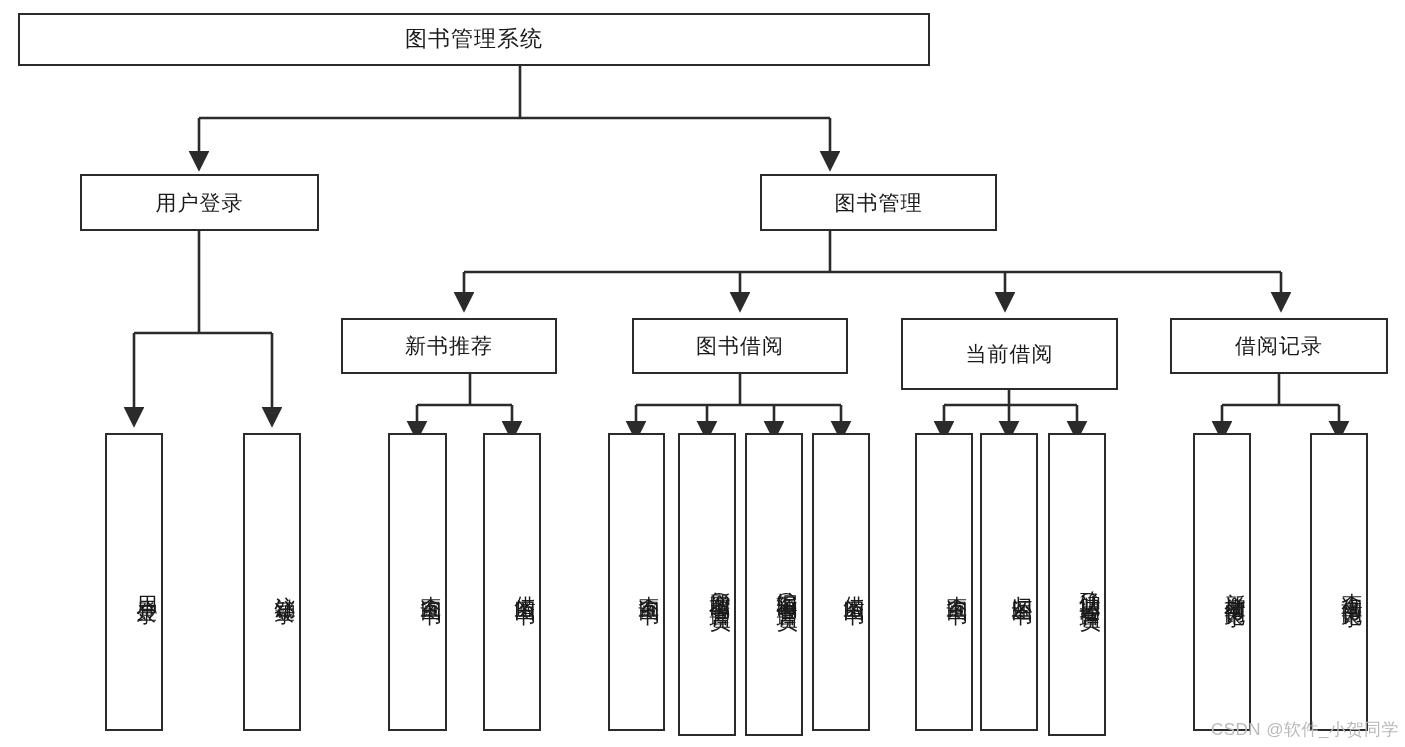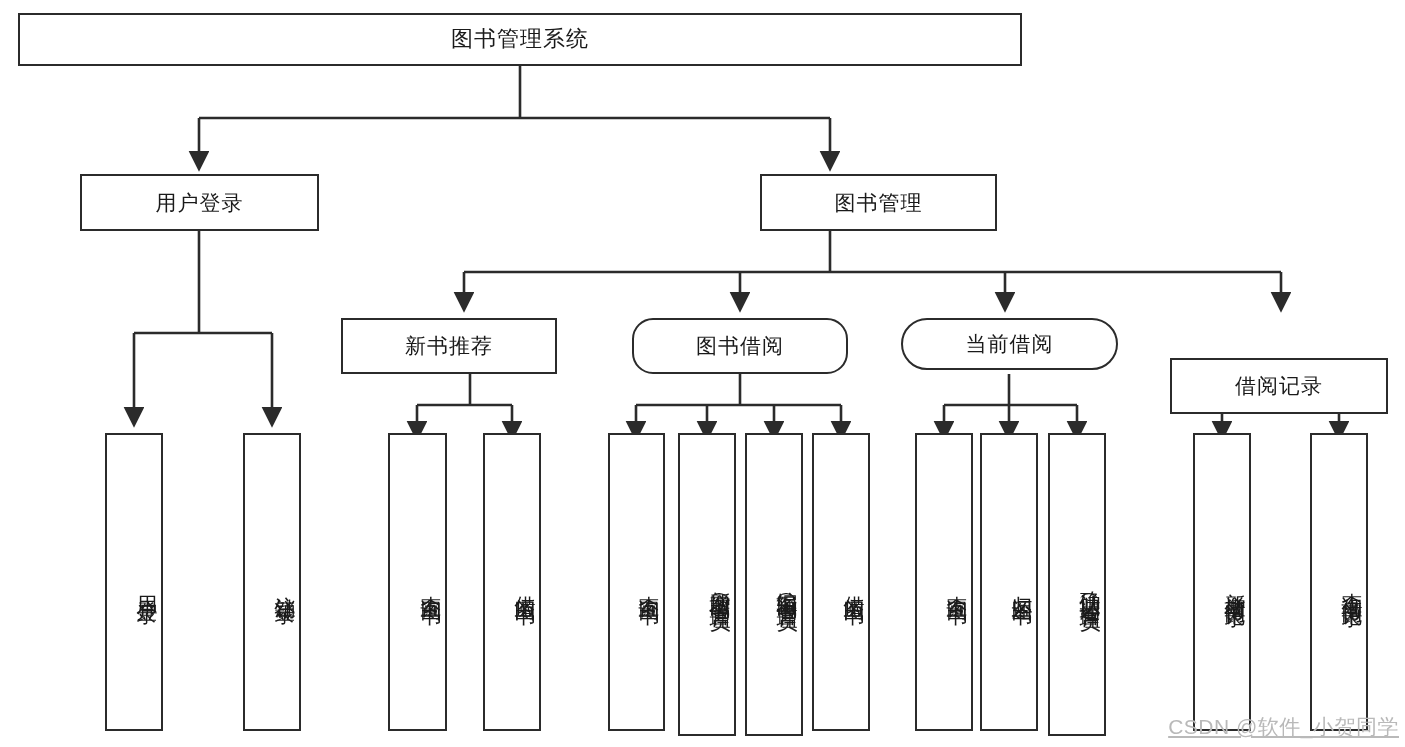--- a/index.html
+++ b/index.html
@@ -8,22 +8,22 @@
   #diagram{position:relative;width:1405px;height:747px;background:#fff;}
   svg.edges{position:absolute;left:0;top:0;width:1405px;height:747px;}
   .node{position:absolute;box-sizing:border-box;background:#ffffff;
         border:2px solid #2b2b2b;display:flex;align-items:center;
         justify-content:center;color:#1a1a1a;}
   .node.h{font-size:21px;line-height:1.1;letter-spacing:1px;}
   .node.root{font-size:22px;}
   .node.v{writing-mode:vertical-rl;text-orientation:upright;
           font-size:21px;line-height:1.35;letter-spacing:3px;
           padding-top:6px;align-items:flex-start;justify-content:center;}
-  .watermark{position:absolute;right:6px;bottom:6px;font-size:21px;
-             color:#b9b9b9;white-space:nowrap;letter-spacing:.5px;text-decoration:underline;}
+  .watermark{position:absolute;right:6px;bottom:6px;font-size:17px;
+             color:#b9b9b9;white-space:nowrap;letter-spacing:.5px;}
 </style>
 </head>
 <body>
 
 <div id="diagram">
 
   <svg class="edges" viewBox="0 0 1405 747" xmlns="http://www.w3.org/2000/svg">
     <defs>
       <marker id="arrow" markerWidth="9" markerHeight="9" refX="1.2" refY="4" orient="auto" markerUnits="strokeWidth">
         <path d="M0,0 L0,8 L8,4 z" fill="#2b2b2b"></path>
@@ -67,41 +67,41 @@
       <path d="M1009,405 L1009,424" marker-end="url(#arrow)"></path>
       <path d="M1077,405 L1077,424" marker-end="url(#arrow)"></path>
 
       <path d="M1279,374 L1279,405"></path>
       <path d="M1222,405 L1339,405"></path>
       <path d="M1222,405 L1222,424" marker-end="url(#arrow)"></path>
       <path d="M1339,405 L1339,424" marker-end="url(#arrow)"></path>
     </g>
   </svg>
 
-  <div class="node h root" style="left:18px;top:13px;width:1004px;height:53px;">
+  <div class="node h root" style="left:18px;top:13px;width:912px;height:53px;">
     <span>图书管理系统</span>
   </div>
 
   <div class="node h" style="left:80px;top:174px;width:239px;height:57px;">
     <span>用户登录</span>
   </div>
   <div class="node h" style="left:712px;top:174px;width:237px;height:57px;margin-left:48px;">
     <span>图书管理</span>
   </div>
 
   <div class="node h" style="left:341px;top:318px;width:216px;height:56px;">
     <span>新书推荐</span>
   </div>
-  <div class="node h" style="left:632px;top:318px;width:216px;height:56px;border-radius:21px;">
+  <div class="node h" style="left:632px;top:318px;width:216px;height:56px;">
     <span>图书借阅</span>
   </div>
-  <div class="node h" style="left:901px;top:318px;width:217px;height:52px;border-radius:26px;">
+  <div class="node h" style="left:901px;top:318px;width:217px;height:72px;">
     <span>当前借阅</span>
   </div>
-  <div class="node h" style="left:1170px;top:318px;width:218px;height:56px;margin-top:40px;">
+  <div class="node h" style="left:1170px;top:318px;width:218px;height:56px;">
     <span>借阅记录</span>
   </div>
 
   <div class="node v" style="left:105px;top:433px;width:58px;height:298px;">
     <span>用户登录</span>
   </div>
   <div class="node v" style="left:243px;top:433px;width:58px;height:298px;">
     <span>注销登录</span>
   </div>
 

